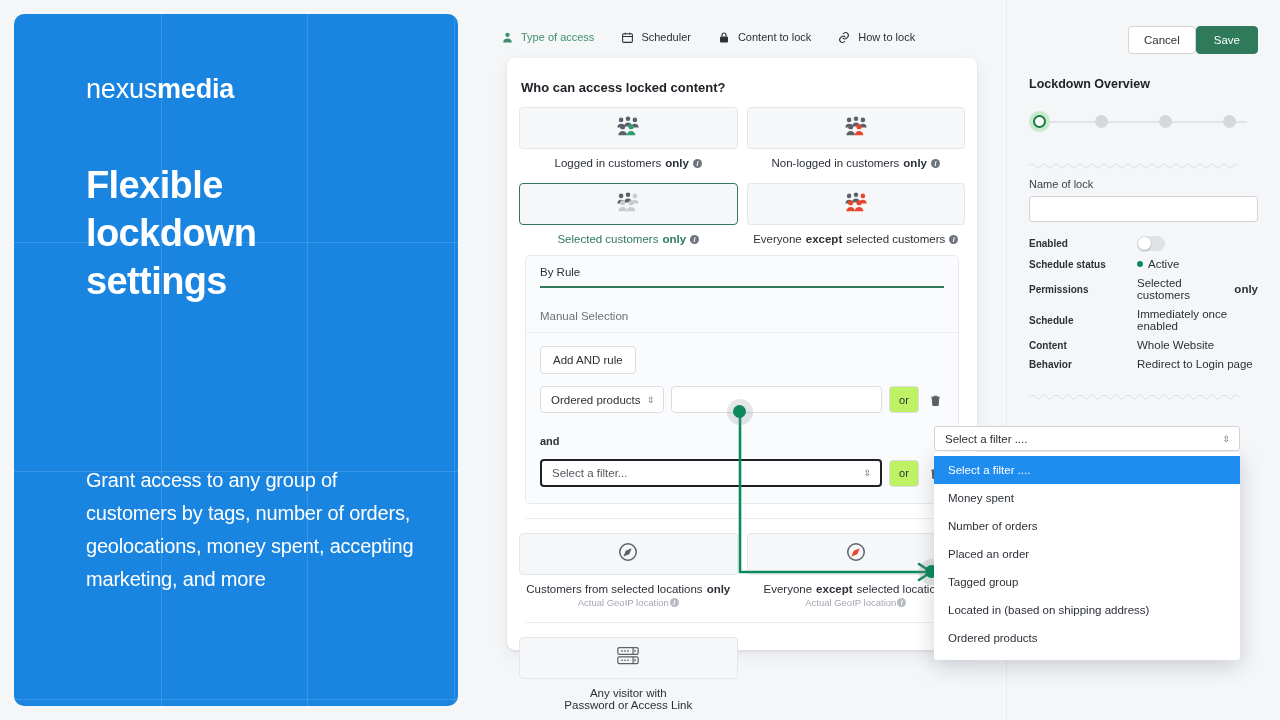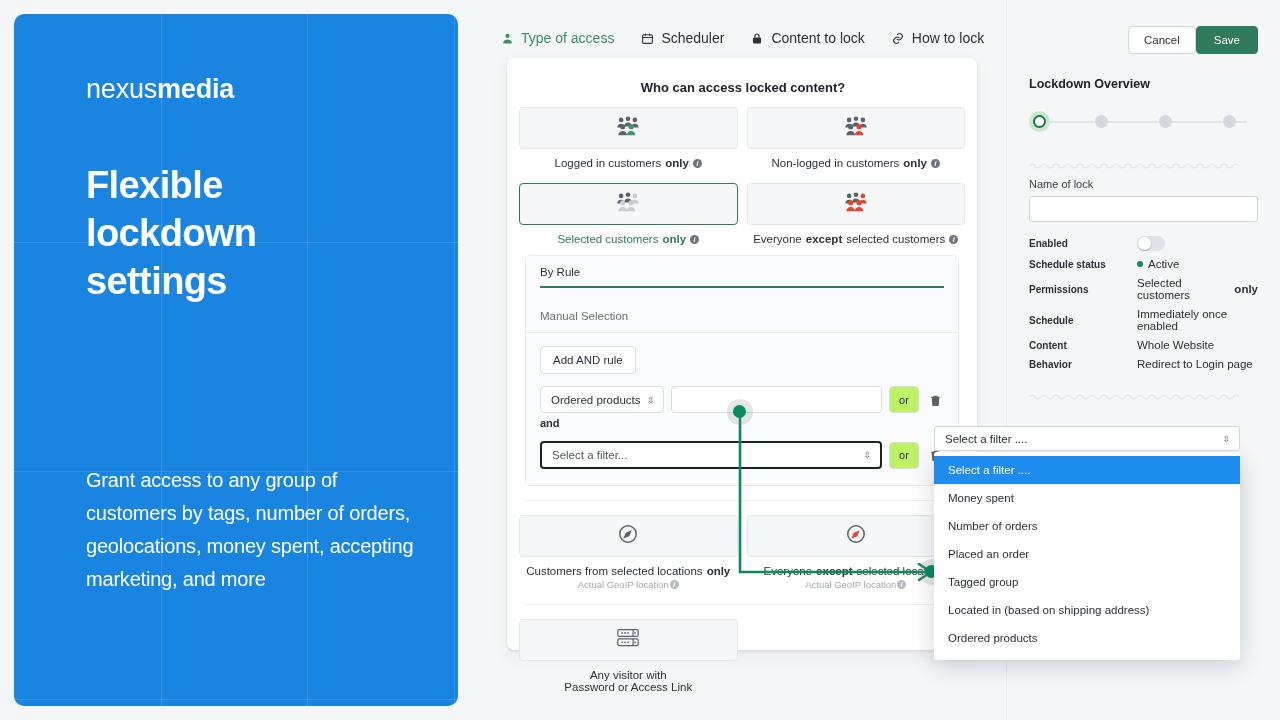--- a/index.html
+++ b/index.html
@@ -41,35 +41,35 @@
     position: absolute; left: 72px; top: 450px; width: 340px;
     font-size: 20px; line-height: 33px; color: #ffffff; font-weight: 400;
     letter-spacing: -0.2px;
   }
 
   
   .tabbar {
     position: absolute; left: 500px; top: 30px;
     display: flex; align-items: center; gap: 26px;
   }
-  .tab { display: flex; align-items: center; gap: 7px; font-size: 14px; color: #2c3138; cursor: pointer; }
+  .tab { display: flex; align-items: center; gap: 7px; font-size: 11px; color: #2c3138; cursor: pointer; }
   .tab.active { color: #3f8f6d; }
   .tab .ti { width: 14px; height: 14px; display: inline-flex; align-items: center; justify-content: center; }
   .tab .ti svg { display: block; }
 
   
   .card {
     position: absolute; left: 507px; top: 58px;
     width: 470px; height: 592px;
     background: #ffffff;
     border-radius: 8px;
     box-shadow: 0 1px 3px rgba(16,24,40,.10), 0 6px 18px rgba(16,24,40,.06);
     padding: 16px 12px 0 12px;
   }
-  .card-title { font-size: 13px; font-weight: 700; color: #20242a; padding: 6px 0 12px 2px; text-align: center; }
+  .card-title { font-size: 13px; font-weight: 700; color: #20242a; padding: 6px 0 12px 2px; }
 
   .opt-row { display: flex; gap: 9px; margin-bottom: 6px; }
   .opt { flex: 1; }
   .opt-box {
     height: 42px; border: 1px solid #e3e6ea; background: #f6f7f8;
     border-radius: 4px; display: flex; align-items: center; justify-content: center;
     cursor: pointer;
   }
   .opt.sel .opt-box { border: 1.5px solid #2f7a5b; background: #f6f7f8; }
   .opt-label {
@@ -114,21 +114,21 @@
   }
   .sel-ctl .updown { position: absolute; right: 8px; top: 50%; transform: translateY(-50%);
                      font-size: 9px; color: #5c6269; line-height: 1; }
   .text-ctl { flex: 1; background: #fff; border: 1px solid #d9dde2; border-radius: 4px;
               height: 27px; font-size: 11.5px; padding: 0 9px; color: #2c3138; outline: none;
               font-family: inherit; }
   .or-btn { background: #bef264; border: 1px solid #d9dde2; border-radius: 4px; height: 27px;
             min-width: 30px; display: flex; align-items: center; justify-content: center;
             font-size: 11px; color: #2c3138; cursor: pointer; }
   .trash { width: 18px; height: 22px; display: flex; align-items: center; justify-content: center; cursor: pointer; }
-  .and-lbl { font-size: 11px; font-weight: 700; color: #2c3138; margin-top: 4px; }
+  .and-lbl { font-size: 11px; font-weight: 700; color: #2c3138; margin-top: 22px; }
   .sel-focus { flex: 1; position: relative; background: #fff; border: 2px solid #1d2126;
                border-radius: 4px; height: 28px; display: flex; align-items: center;
                font-size: 11.5px; color: #52585f; padding: 0 24px 0 10px; cursor: pointer; }
   .sel-focus .updown { position: absolute; right: 9px; top: 50%; transform: translateY(-50%);
                        font-size: 9px; color: #5c6269; line-height: 1; }
 
   
   .connector { position: absolute; left: 507px; top: 58px; width: 470px; height: 592px;
                pointer-events: none; overflow: visible; }
   .dot-halo { position: absolute; width: 26px; height: 26px; border-radius: 50%;

